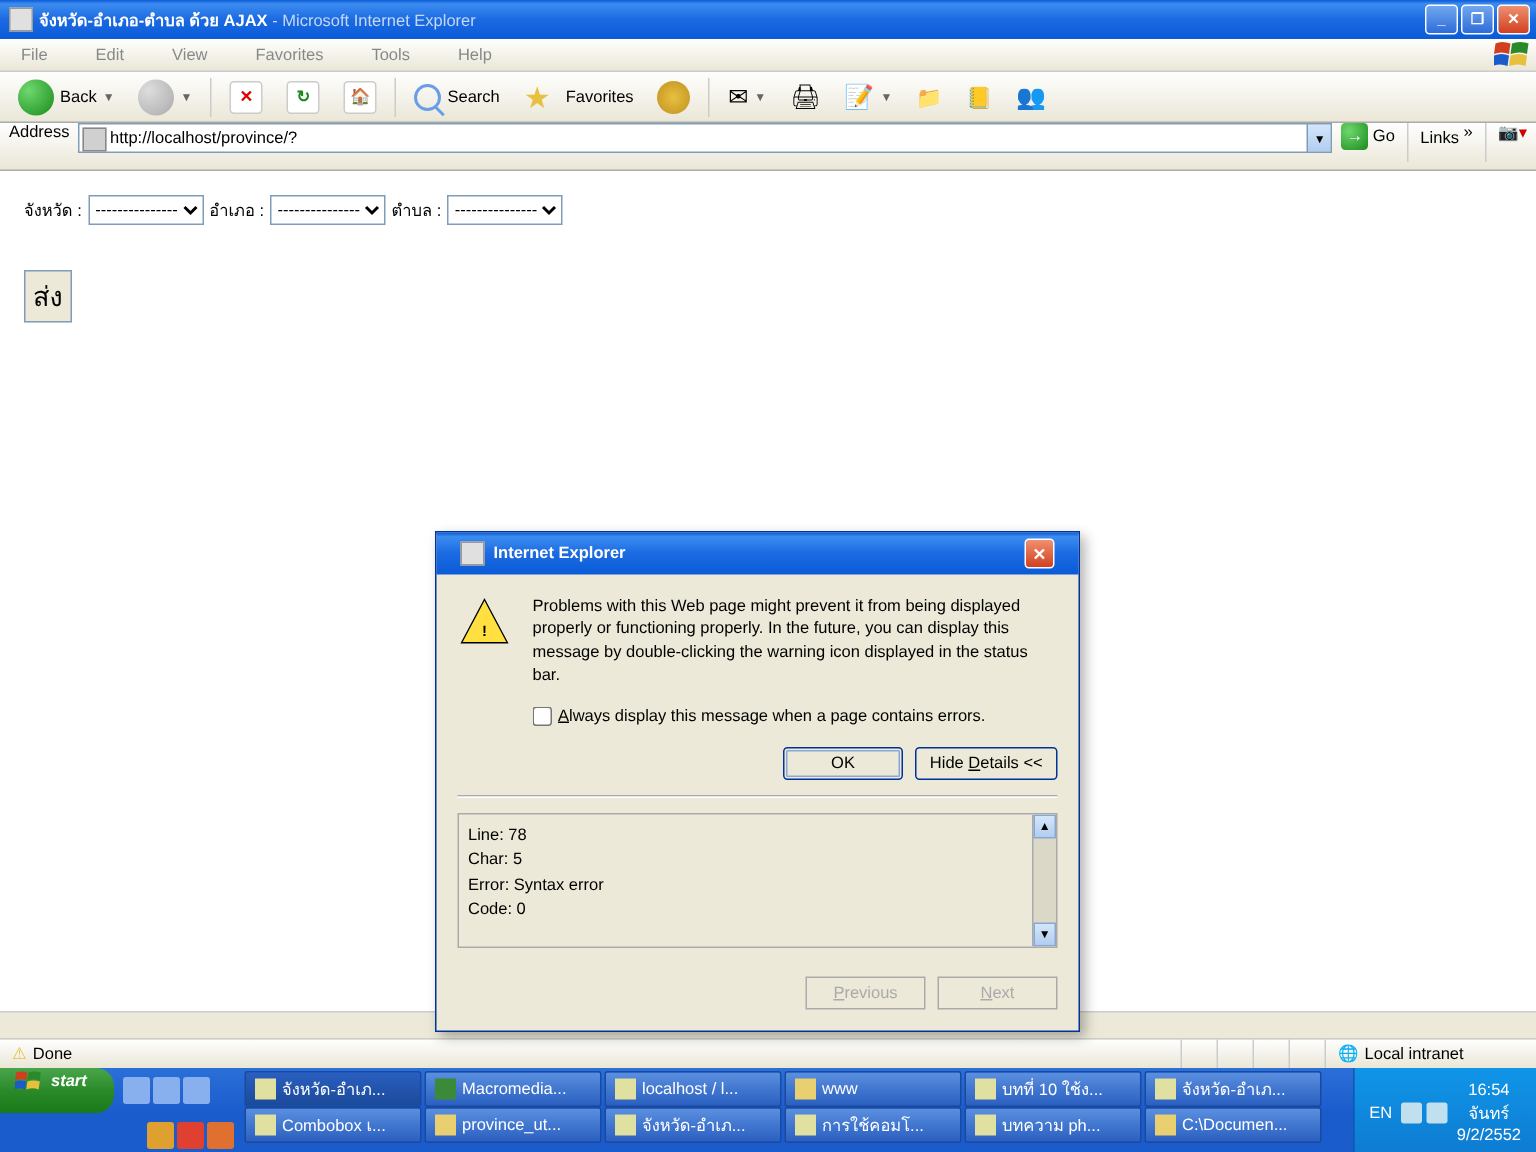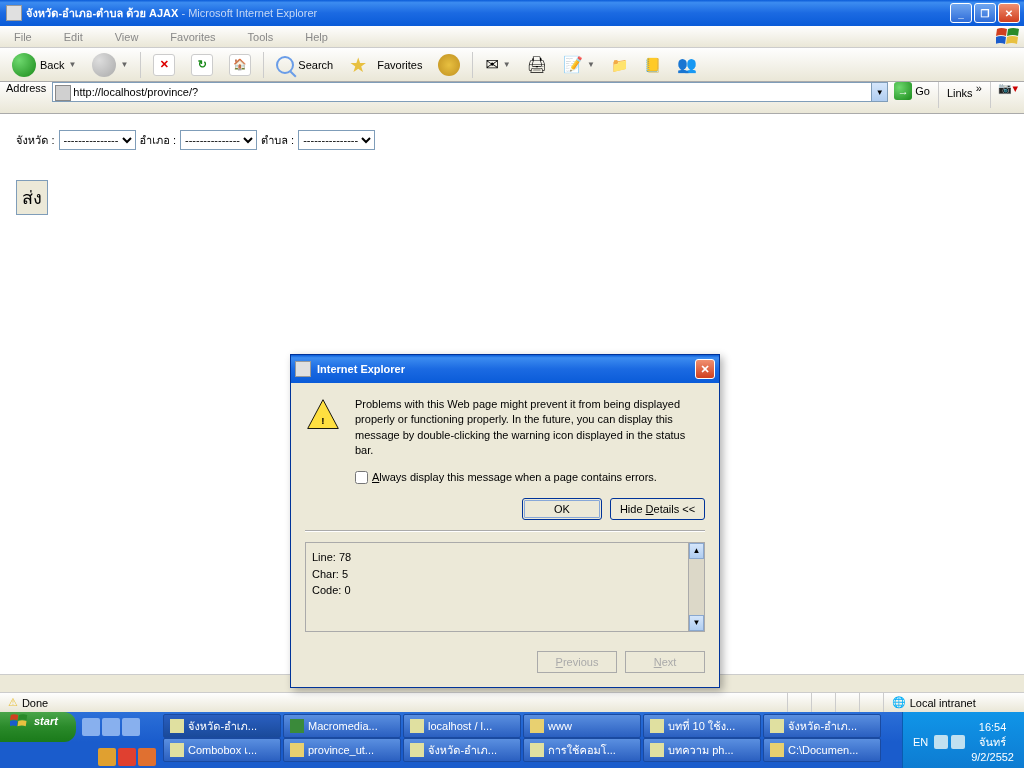--- a/index.html
+++ b/index.html
@@ -33,21 +33,21 @@
 .addrinput-wrap{flex:1;position:relative;display:flex}
 .addrinput-wrap:before{content:'';position:absolute;left:3px;top:3px;width:14px;height:14px;background:#d0d0d0;border:1px solid #888}
 .addrdrop{width:16px;height:20px;border:1px solid #7f9db9;border-left:none;background:linear-gradient(to bottom,#d5e6fb,#b0cdf0);display:flex;align-items:center;justify-content:center;font-size:8px}
 .gobtn{display:flex;align-items:center;gap:3px}
 .gobtn .goico{width:18px;height:18px;background:radial-gradient(circle at 30% 30%,#6ed86e,#1a8a1a);border-radius:3px;color:#fff;display:flex;align-items:center;justify-content:center;font-weight:bold}
 .content{background:#fff;height:560px;padding:16px;position:relative}
 .formrow{display:flex;align-items:center;gap:4px;font-size:13px}
 .formrow select{border:1px solid #7f9db9;height:20px;font-size:11px;background:#fff}
 .btn-send{margin-top:30px;border:1px solid #7f9db9;background:#ece9d8;padding:2px 5px;font-size:18px}
 .dialog{position:absolute;left:290px;top:240px;width:430px;border:1px solid #003399;background:#ece9d8;box-shadow:3px 3px 8px rgba(0,0,0,.3)}
-.dlg-title{height:28px;background:linear-gradient(to bottom,#0a5bd8 0%,#3c8cf0 10%,#1b6ae2 50%,#0a5bd8 100%);display:flex;align-items:center;color:#fff;padding:0 4px;font-weight:bold}
+.dlg-title{height:28px;background:linear-gradient(to bottom,#0a5bd8 0%,#3c8cf0 10%,#1b6ae2 50%,#0a5bd8 100%);display:flex;align-items:center;color:#fff;padding:0 16px;font-weight:bold}
 .dlg-title .ieico{width:16px;height:16px;background:#e0e0e0;border:1px solid #999;margin-right:6px}
 .dlg-close{width:20px;height:20px;background:linear-gradient(to bottom,#f09070,#d04020);border:1px solid #fff;border-radius:3px;color:#fff;display:flex;align-items:center;justify-content:center;font-weight:bold}
 .dlg-body{padding:14px}
 .dlg-msg{display:flex;gap:14px}
 .warn-icon{width:36px;height:36px;flex-shrink:0}
 .dlg-text{font-size:11px;line-height:1.4}
 .dlg-check{margin:12px 0 0 50px;font-size:11px}
 .dlg-check input{vertical-align:middle;margin-right:4px}
 .dlg-btns{display:flex;justify-content:flex-end;gap:8px;margin-top:14px}
 .dlg-btns button{width:80px;height:22px;border:1px solid #003399;border-radius:3px;background:#ece9d8;font-size:11px}
@@ -203,20 +203,21 @@
       </div>
       <div class="dlg-check"><input type="checkbox" style=""><span><u>A</u>lways display this message when a page contains errors.</span></div>
       <div class="dlg-btns">
         <button class="ok">OK</button>
         <button class="hide">Hide <u>D</u>etails &lt;&lt;</button>
       </div>
       <div class="dlg-sep"></div>
       <div class="dlg-details">
         <div>Line:  78</div>
         <div>Char: 5</div>
+        <div>Error: Syntax error</div>
         <div>Code: 0</div>
         <div class="scroll">
             <div class="up">▲</div>
             <div class="dn">▼</div>
           </div>
       </div>
       <div class="dlg-nav">
         <button disabled=""><u>P</u>revious</button>
         <button disabled=""><u>N</u>ext</button>
       </div>

